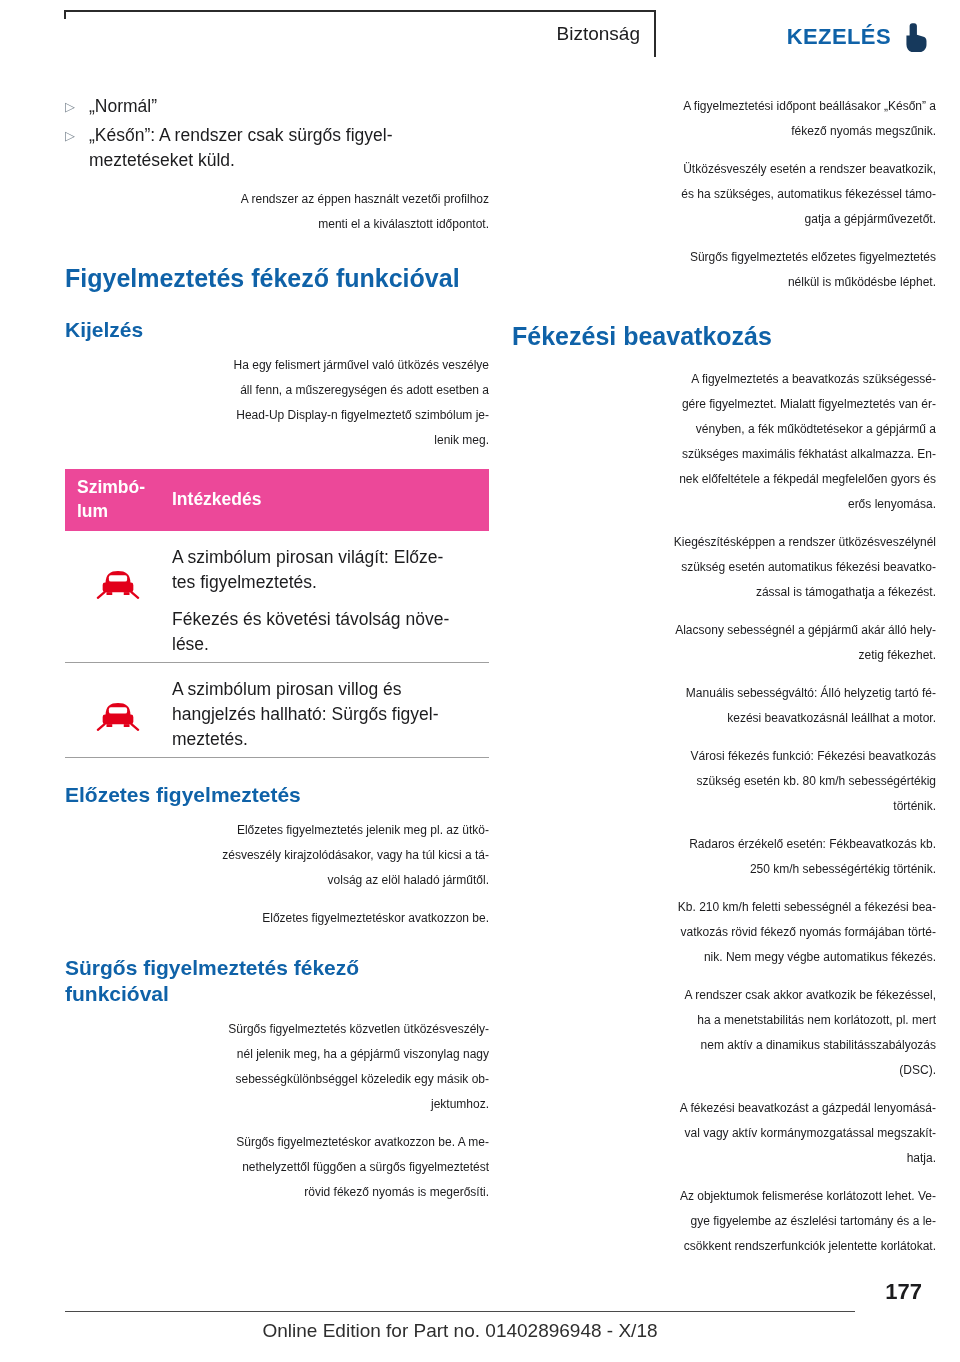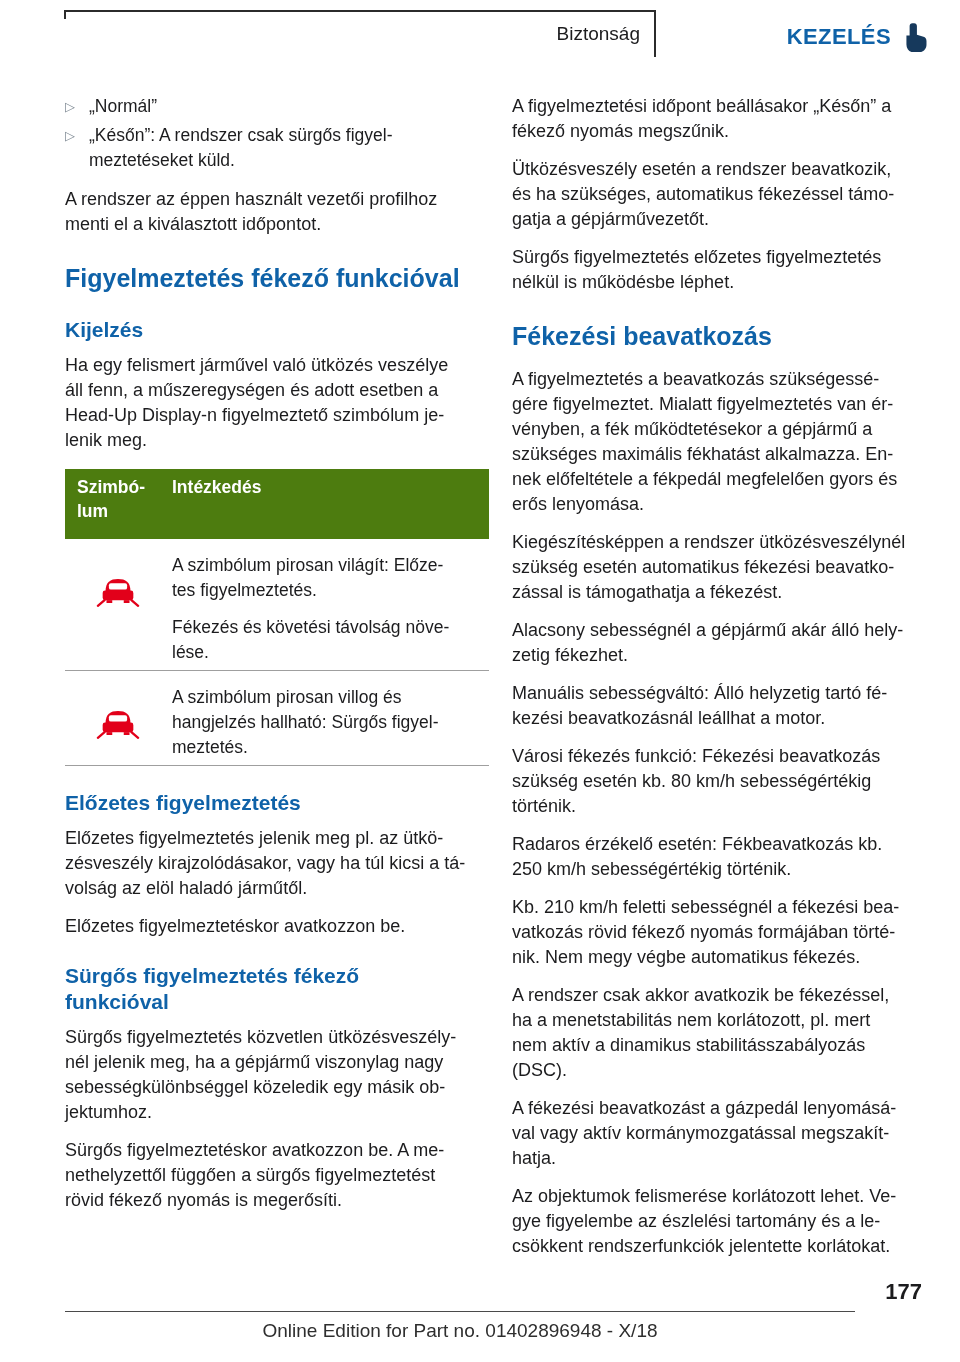--- a/index.html
+++ b/index.html
@@ -33,22 +33,23 @@
     font-size:22px; font-weight:bold; color:#0f62a8; letter-spacing:0.4px;
   }
   .hand-icon svg { display:block; }
 
   
   .col { position:absolute; top:94px; width:424px; }
   .col-left  { left:65px; }
   .col-right { left:512px; }
 
   p.body {
-    font-size:18px; line-height:25px; white-space:pre-line;
+    font-size:12px; line-height:25px; white-space:pre-line;
     margin-bottom:13px;
+    text-align:right;
   }
   .h-main {
     font-size:25px; line-height:30px; font-weight:bold; color:#0f62a8;
     margin:26px 0 16px; white-space:pre-line;
   }
   .h-sub {
     font-size:21px; line-height:26px; font-weight:bold; color:#0f62a8;
     margin:24px 0 10px; white-space:pre-line;
   }
   .col > :first-child { margin-top:0; }
@@ -57,22 +58,22 @@
   .bullet-list { list-style:none; margin-bottom:14px; }
   .bullet-list li { display:flex; gap:10px; margin-bottom:4px; }
   .marker {
     color:#7f8a94; font-size:13px; line-height:25px; width:14px; flex:0 0 14px;
   }
   .bullet-text { font-size:17.5px; line-height:25px; white-space:pre-line; }
 
   
   .sym-table { margin:16px 0 18px; width:100%; }
   .t-head {
-    display:flex; background:#4d7c0f; color:#ffffff; font-weight:bold;
-    font-size:17.5px; line-height:24px; padding:6px 0 16px;
+    display:flex; background:#ec4899; color:#ffffff; font-weight:bold;
+    font-size:17.5px; line-height:24px; padding:6px 0 8px;align-items:center;
   }
   .t-col-sym { width:105px; flex:0 0 105px; padding-left:12px; white-space:pre-line; }
   .t-col-act { flex:1; padding-left:2px; }
   .t-row {
     display:flex; border-bottom:1px solid #9f9f9f; padding:14px 0 5px;
   }
   .icon-cell { display:flex; justify-content:center; align-items:flex-start; padding:4px 0 0 0; }
   .t-p { font-size:17.5px; line-height:25px; white-space:pre-line; }
   .t-p + .t-p { margin-top:12px; }
 

